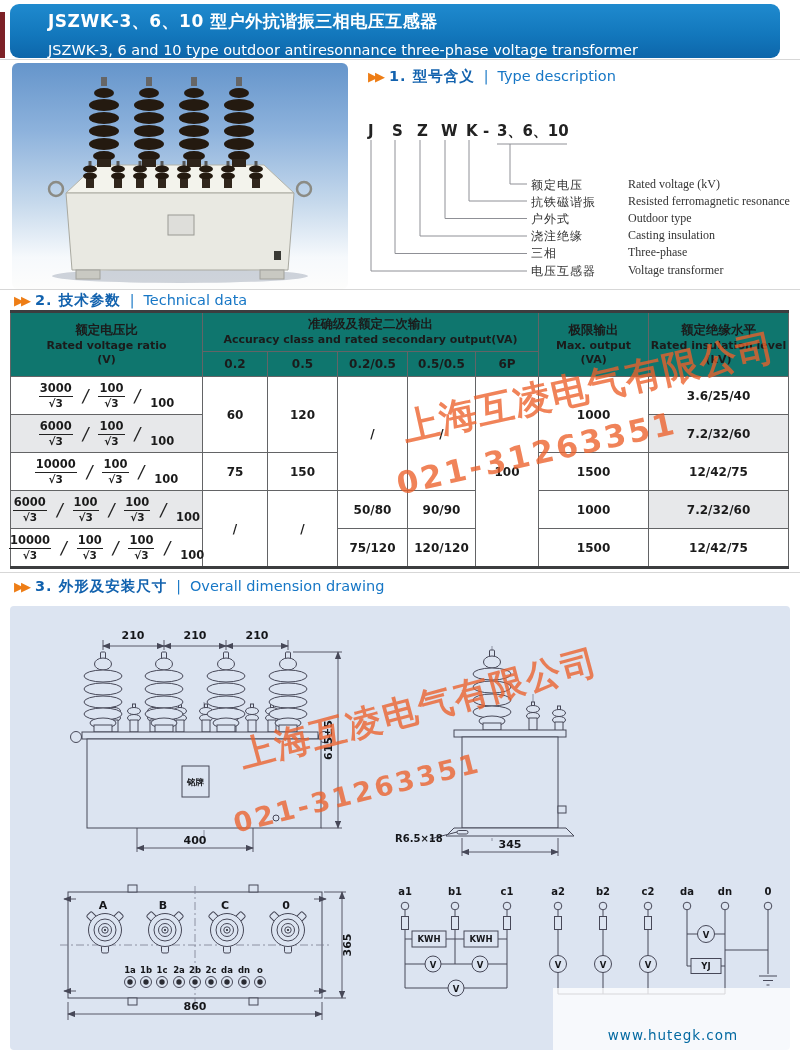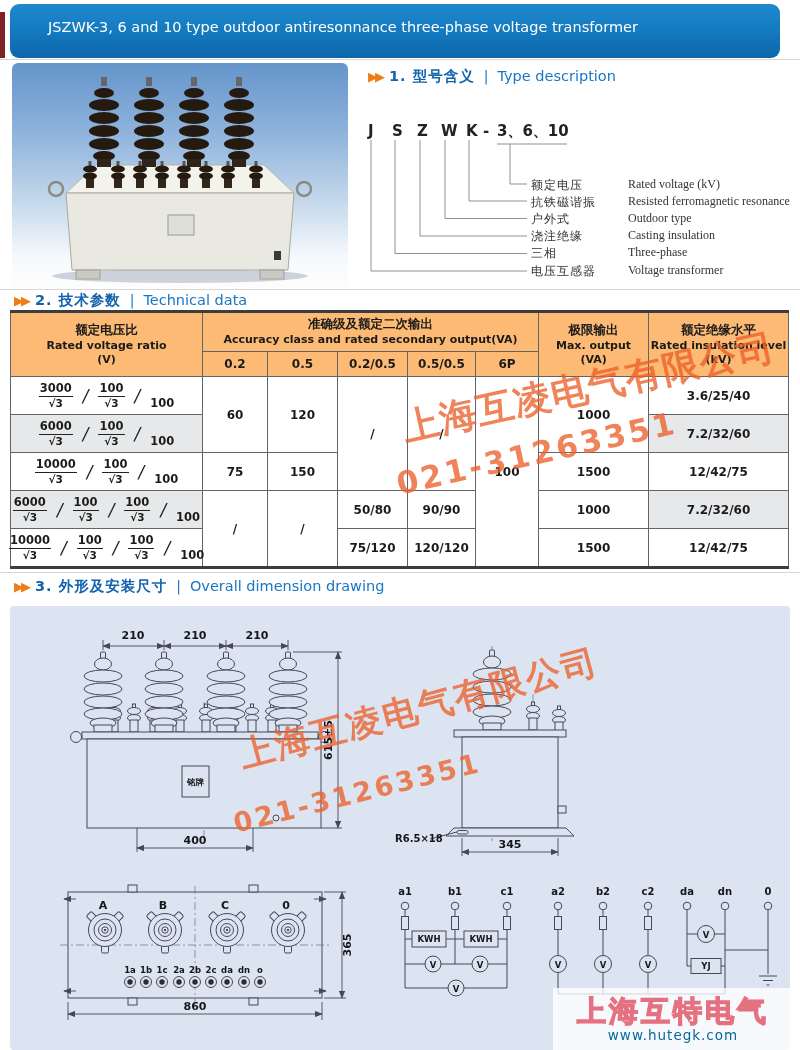--- a/index.html
+++ b/index.html
@@ -28,21 +28,21 @@
 
   
   .mletter{position:absolute;top:122px;font-size:15px;font-weight:bold;color:#222;white-space:nowrap;}
   .mrow-cn{position:absolute;left:531px;font-size:12px;color:#333;letter-spacing:1px;white-space:nowrap;}
   .mrow-en{position:absolute;left:628px;font-size:12px;color:#333;white-space:nowrap;font-family:Liberation Serif, serif;}
 
   
   .ttable{position:absolute;left:10px;top:310px;width:778px;border-collapse:collapse;table-layout:fixed;
           border-top:3px solid #3c3d3f;border-bottom:3px solid #3c3d3f;}
   .ttable th,.ttable td{border:1px solid #636466;text-align:center;vertical-align:middle;padding:0;color:#1b1b1b;}
-  .ttable thead th{background:#fdba74;}
+  .ttable thead th{background:#0f766e;}
   .hcn{font-size:12.5px;font-weight:bold;line-height:1.35;}
   .hen{font-size:11px;font-weight:bold;line-height:1.3;}
   .ttable thead tr.main th{height:38px;}
   .ttable thead tr.sub th{height:24px;font-size:12px;font-weight:bold;}
   .ttable tbody td{height:37px;font-size:12px;font-weight:bold;background:#fff;}
   .ttable tbody td.g{background:#e7e8ea;}
   .rcell{display:flex;align-items:center;justify-content:center;gap:10px;height:100%;}
   .fr{display:inline-flex;flex-direction:column;align-items:center;line-height:1;}
   .fr .n{border-bottom:1.2px solid #222;padding:0 1px 1.5px;font-size:11.5px;font-weight:bold;}
   .fr .d{padding-top:1.5px;font-size:10.5px;font-weight:bold;}
@@ -75,20 +75,21 @@
          letter-spacing:3px;color:#f4aab4;-webkit-text-stroke:1.3px #e5707f;white-space:nowrap;}
   .site{position:absolute;left:556px;top:1027px;width:234px;text-align:center;font-size:13.5px;color:#0369a1;letter-spacing:1px;}
 </style>
 </head>
 <body>
 
 <div class="page">
 
   <div class="red-edge"></div>
   <div class="banner">
+    <div class="t1">JSZWK-3、6、10 型户外抗谐振三相电压互感器</div>
     <div class="t2">JSZWK-3, 6 and 10 type outdoor antiresonnance three-phase voltage transformer</div>
   </div>
   <div class="hline" style="top:59px"></div>
   <div class="hline" style="top:289px"></div>
   <div class="hline" style="top:572px"></div>
 
   <div class="photo">
     <svg width="336" height="226" viewBox="0 0 336 226">
       <ellipse cx="168" cy="213" rx="128" ry="7" fill="rgba(90,105,130,.28)"></ellipse>
       <path d="M54,130 L84,102 L252,102 L282,130 Z" fill="#f3f3ec" stroke="#b3b3a8"></path>
@@ -654,16 +655,15 @@
       <line class="ln" x1="749" y1="370" x2="767" y2="370"></line>
       <line class="ln" x1="753" y1="374.5" x2="763" y2="374.5"></line>
       <line class="ln" x1="756.5" y1="379" x2="759.5" y2="379"></line>
     </g>
   </svg>
 
   <div class="wm wm3">上海互凌电气有限公司</div>
   <div class="wm wm4">021-31263351</div>
 
   <div class="brandbox"></div>
-  <div class="brand">上海互特电气</div>
   <div class="site">www.hutegk.com</div>
 
 </div>
 
 </body></html>

